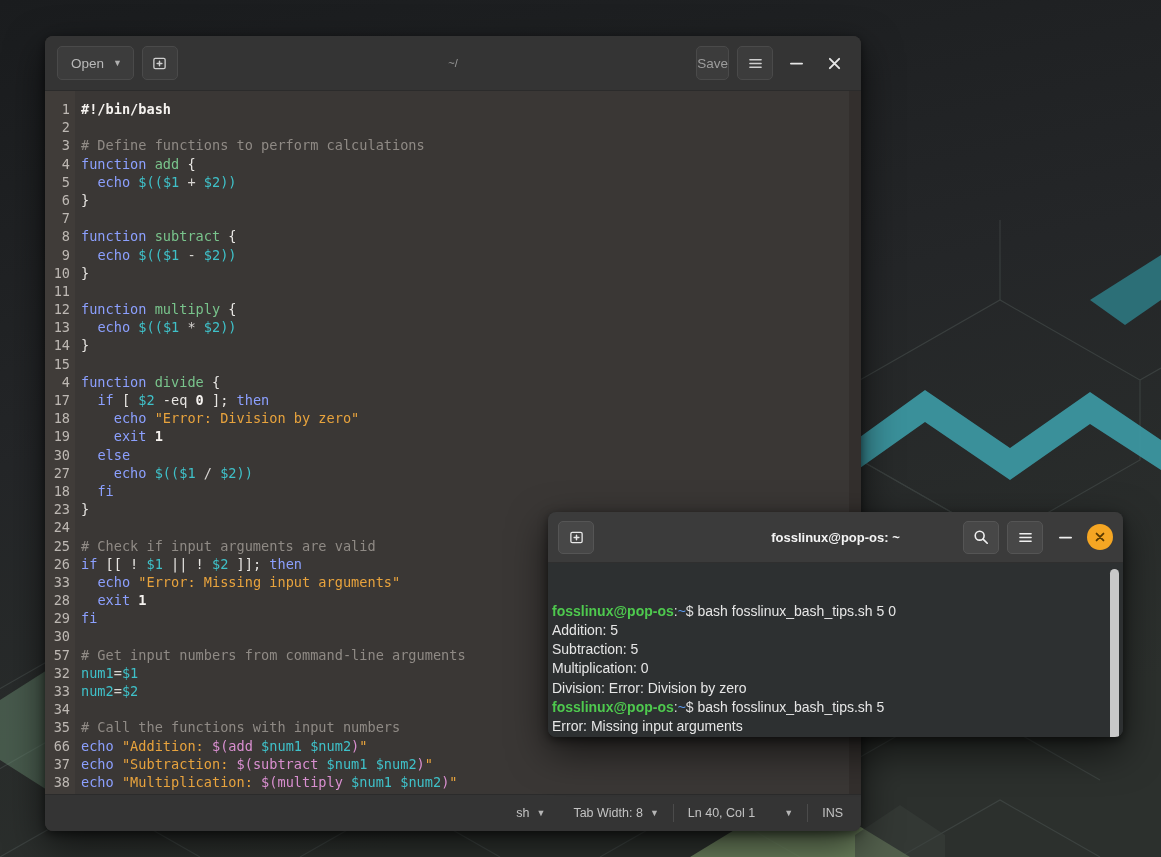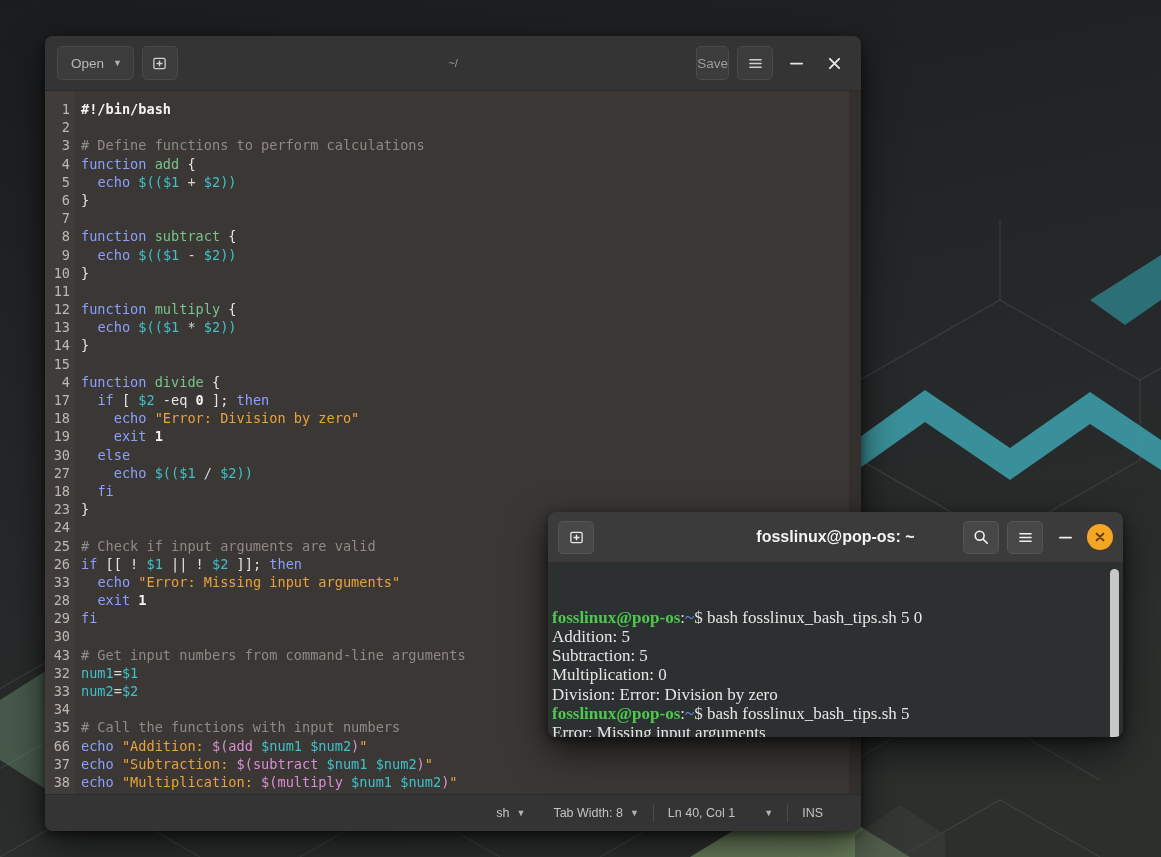--- a/index.html
+++ b/index.html
@@ -160,21 +160,21 @@
 
   
   #editor-status {
     flex: 0 0 auto;
     height: 36px;
     background: #343434;
     border-top: 1px solid #2b2b2b;
     display: flex;
     align-items: center;
     justify-content: flex-end;
-    padding-right: 24px;
+    padding-right: 4px;
     gap: 0;
     color: #c3c3c3;
     font-size: 12.5px;
     user-select: none;
   }
   .status-item {
     display: flex;
     align-items: center;
     gap: 7px;
     padding: 0 14px;
@@ -214,21 +214,21 @@
     display: flex; align-items: center; justify-content: center;
     color: #e9e9e9;
     cursor: default;
   }
   #term-title-wrap {
     position: absolute; left: 0; right: 0;
     text-align: center; pointer-events: none;
   }
   #term-title {
     color: #f4f4f4;
-    font-size: 16px;
+    font-size: 13px;
     font-weight: bold;
   }
   #term-right {
     margin-left: auto;
     display: flex;
     align-items: center;
     gap: 8px;
     z-index: 2;
   }
   #term-min {
@@ -242,23 +242,23 @@
     background: #f5a623;
     color: #4a3000;
     display: flex; align-items: center; justify-content: center;
     font-size: 13px; font-weight: bold;
     cursor: default;
   }
   #term-body {
     flex: 1 1 auto;
     position: relative;
     background: #2d3031;
-    padding: 6px 0 0 4px;
-    font-family: Liberation Serif, serif;
-    font-size: 17px;
+    padding: 0 0 0 4px;
+    font-family: Liberation Sans, sans-serif;
+    font-size: 14px;
     line-height: 19.3px;
     color: #e6e6e6;
     white-space: pre;
     overflow: hidden;
   }
   .p-user { color: #4ec94e; font-weight: bold; }
   .p-colon { color: #dcdcdc; }
   .p-path { color: #5c9df5; }
   .p-dollar { color: #dcdcdc; }
   #term-vscroll {
@@ -382,21 +382,21 @@
           <div class="ln">27</div>
           <div class="ln">18</div>
           <div class="ln">23</div>
           <div class="ln">24</div>
           <div class="ln">25</div>
           <div class="ln">26</div>
           <div class="ln">33</div>
           <div class="ln">28</div>
           <div class="ln">29</div>
           <div class="ln">30</div>
-          <div class="ln">43</div>
+          <div class="ln">57</div>
           <div class="ln">32</div>
           <div class="ln">33</div>
           <div class="ln">34</div>
           <div class="ln">35</div>
           <div class="ln">66</div>
           <div class="ln">37</div>
           <div class="ln">38</div>
           <div class="ln">39</div>
         </div>
       <div id="code-lines"><div class="cl"><span class="t-shebang">#!/bin/bash</span></div><div class="cl">&nbsp;</div><div class="cl"><span class="t-comment"># Define functions to perform calculations</span></div><div class="cl"><span class="t-kw">function</span><span class="t-plain"> </span><span class="t-fn">add</span><span class="t-plain"> {</span></div><div class="cl"><span class="t-plain">  </span><span class="t-kw">echo</span><span class="t-plain"> </span><span class="t-var">$((</span><span class="t-var">$1</span><span class="t-op"> + </span><span class="t-var">$2))</span></div><div class="cl"><span class="t-plain">}</span></div><div class="cl">&nbsp;</div><div class="cl"><span class="t-kw">function</span><span class="t-plain"> </span><span class="t-fn">subtract</span><span class="t-plain"> {</span></div><div class="cl"><span class="t-plain">  </span><span class="t-kw">echo</span><span class="t-plain"> </span><span class="t-var">$((</span><span class="t-var">$1</span><span class="t-op"> - </span><span class="t-var">$2))</span></div><div class="cl"><span class="t-plain">}</span></div><div class="cl">&nbsp;</div><div class="cl"><span class="t-kw">function</span><span class="t-plain"> </span><span class="t-fn">multiply</span><span class="t-plain"> {</span></div><div class="cl"><span class="t-plain">  </span><span class="t-kw">echo</span><span class="t-plain"> </span><span class="t-var">$((</span><span class="t-var">$1</span><span class="t-op"> * </span><span class="t-var">$2))</span></div><div class="cl"><span class="t-plain">}</span></div><div class="cl">&nbsp;</div><div class="cl"><span class="t-kw">function</span><span class="t-plain"> </span><span class="t-fn">divide</span><span class="t-plain"> {</span></div><div class="cl"><span class="t-plain">  </span><span class="t-kw">if</span><span class="t-plain"> [ </span><span class="t-var">$2</span><span class="t-plain"> -eq </span><span class="t-num">0</span><span class="t-plain"> ]; </span><span class="t-kw">then</span></div><div class="cl"><span class="t-plain">    </span><span class="t-kw">echo</span><span class="t-plain"> </span><span class="t-str">"Error: Division by zero"</span></div><div class="cl"><span class="t-plain">    </span><span class="t-kw">exit</span><span class="t-plain"> </span><span class="t-num">1</span></div><div class="cl"><span class="t-plain">  </span><span class="t-kw">else</span></div><div class="cl"><span class="t-plain">    </span><span class="t-kw">echo</span><span class="t-plain"> </span><span class="t-var">$((</span><span class="t-var">$1</span><span class="t-op"> / </span><span class="t-var">$2))</span></div><div class="cl"><span class="t-plain">  </span><span class="t-kw">fi</span></div><div class="cl"><span class="t-plain">}</span></div><div class="cl">&nbsp;</div><div class="cl"><span class="t-comment"># Check if input arguments are valid</span></div><div class="cl"><span class="t-kw">if</span><span class="t-plain"> [[ ! </span><span class="t-var">$1</span><span class="t-plain"> || ! </span><span class="t-var">$2</span><span class="t-plain"> ]]; </span><span class="t-kw">then</span></div><div class="cl"><span class="t-plain">  </span><span class="t-kw">echo</span><span class="t-plain"> </span><span class="t-str">"Error: Missing input arguments"</span></div><div class="cl"><span class="t-plain">  </span><span class="t-kw">exit</span><span class="t-plain"> </span><span class="t-num">1</span></div><div class="cl"><span class="t-kw">fi</span></div><div class="cl">&nbsp;</div><div class="cl"><span class="t-comment"># Get input numbers from command-line arguments</span></div><div class="cl"><span class="t-var">num1</span><span class="t-op">=</span><span class="t-var">$1</span></div><div class="cl"><span class="t-var">num2</span><span class="t-op">=</span><span class="t-var">$2</span></div><div class="cl">&nbsp;</div><div class="cl"><span class="t-comment"># Call the functions with input numbers</span></div><div class="cl"><span class="t-kw">echo</span><span class="t-plain"> </span><span class="t-str">"Addition: </span><span class="t-cmdsub">$(add </span><span class="t-var">$num1 $num2</span><span class="t-cmdsub">)</span><span class="t-str">"</span></div><div class="cl"><span class="t-kw">echo</span><span class="t-plain"> </span><span class="t-str">"Subtraction: </span><span class="t-cmdsub">$(subtract </span><span class="t-var">$num1 $num2</span><span class="t-cmdsub">)</span><span class="t-str">"</span></div><div class="cl"><span class="t-kw">echo</span><span class="t-plain"> </span><span class="t-str">"Multiplication: </span><span class="t-cmdsub">$(multiply </span><span class="t-var">$num1 $num2</span><span class="t-cmdsub">)</span><span class="t-str">"</span></div><div class="cl"><span class="t-kw">echo</span><span class="t-plain"> </span><span class="t-str">"Division: </span><span class="t-cmdsub">$(divide </span><span class="t-var">$num1 $num2</span><span class="t-cmdsub">)</span><span class="t-str">"</span></div></div>

